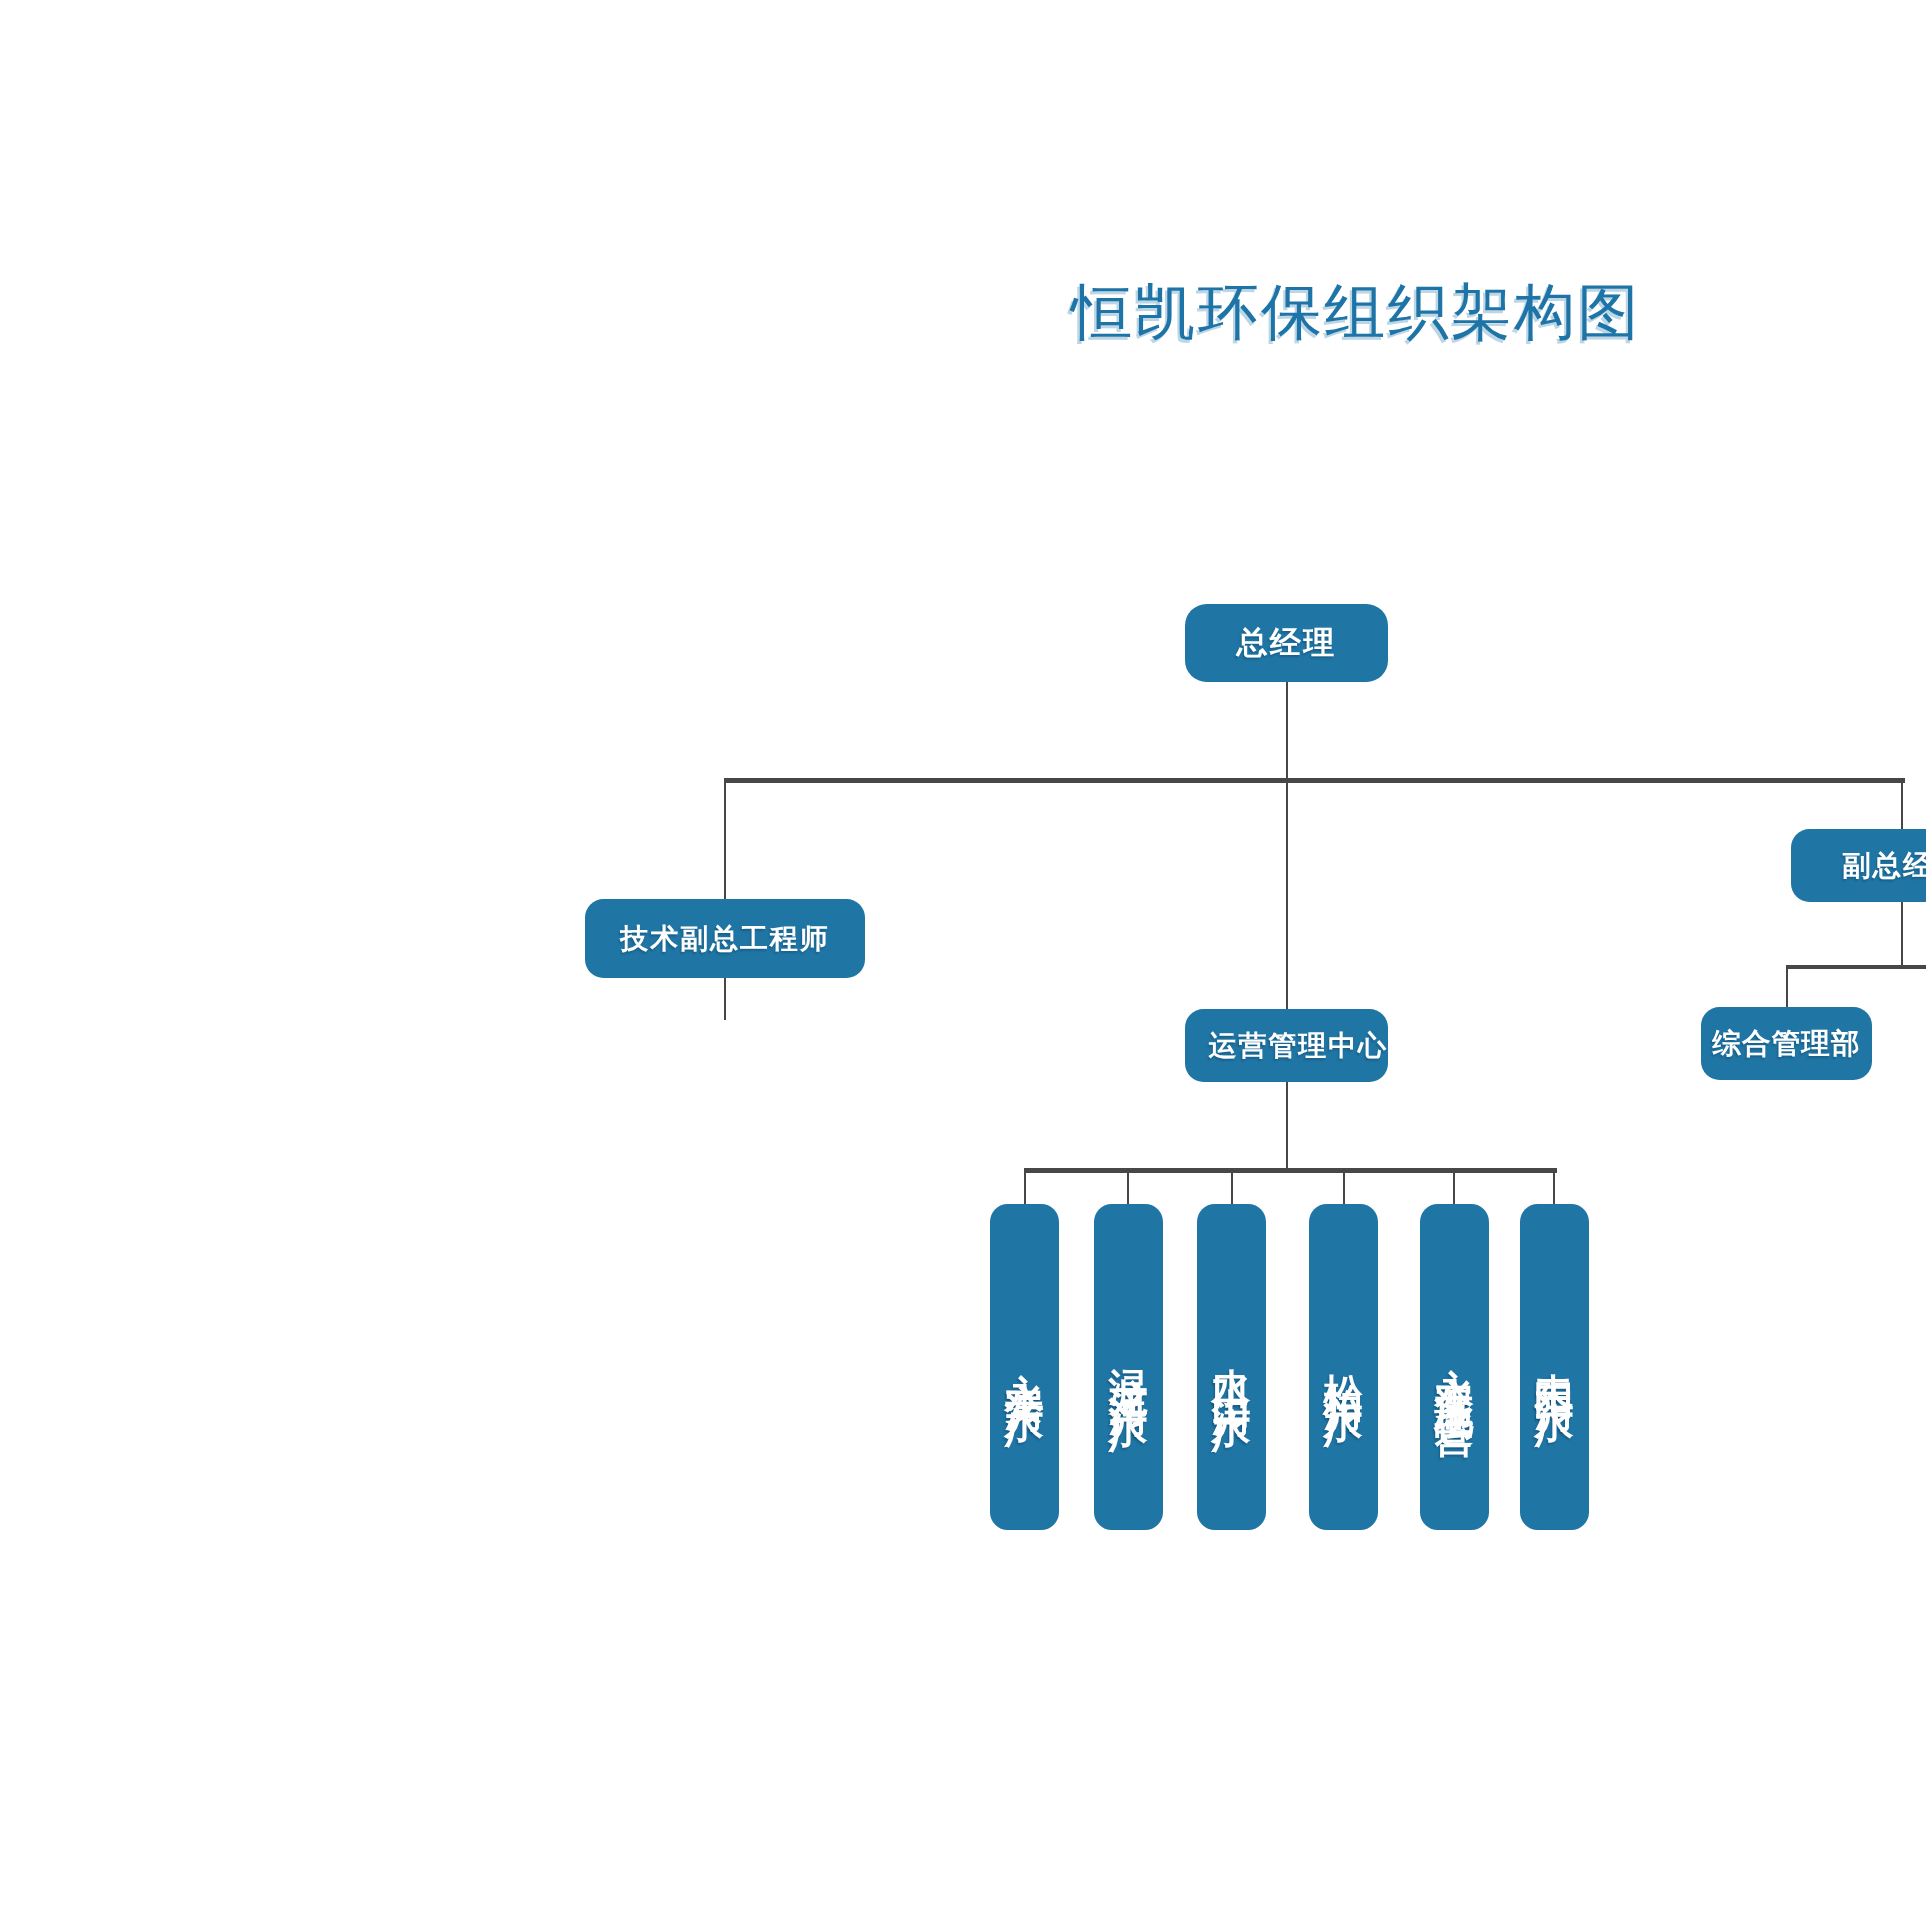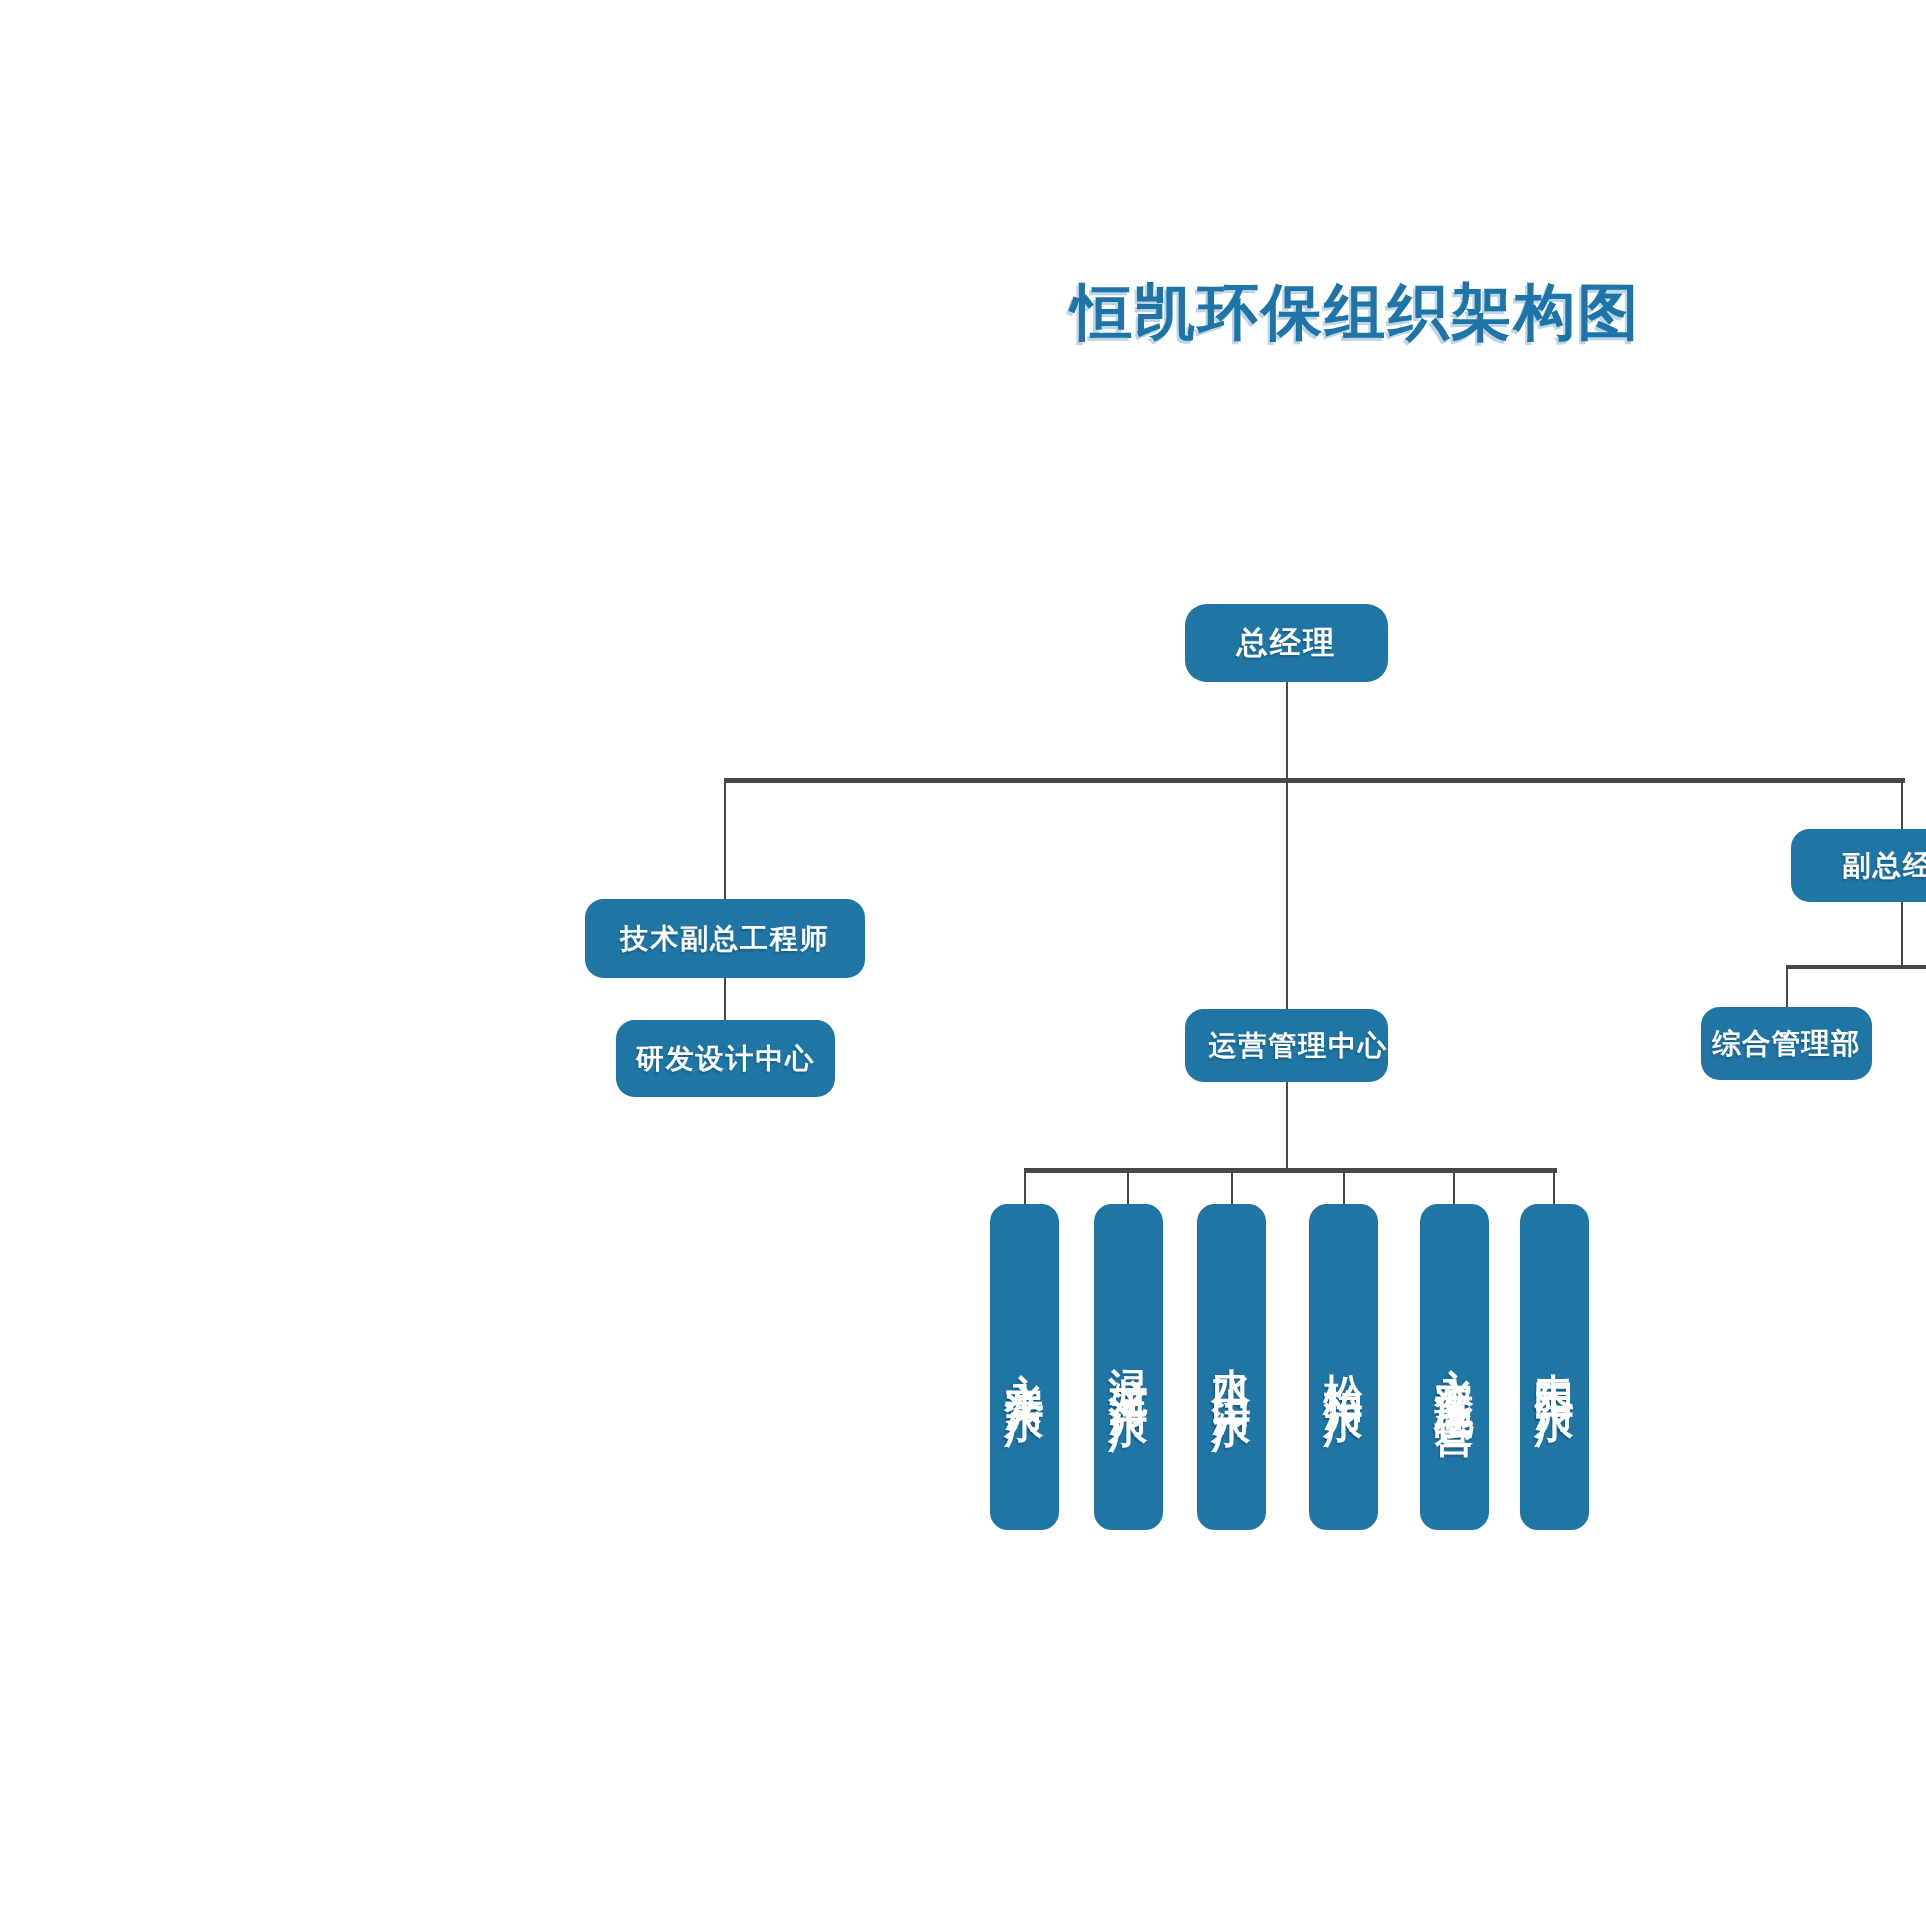--- a/index.html
+++ b/index.html
@@ -9,21 +9,21 @@
     --title:#1e74a6;
   }
   html,body{margin:0;padding:0;background:#ffffff;}
   body{
     width:2620px;height:2038px;position:relative;overflow:hidden;
     font-family:"Liberation Sans","DejaVu Sans",sans-serif;
   }
   .canvas{position:absolute;left:0;top:0;width:2620px;height:2038px;}
   .page-title{
     position:absolute;left:971px;top:280px;width:770px;
-    text-align:center;font-size:61px;font-weight:bold;line-height:1.05;
+    text-align:center;font-size:61px;font-weight:normal;line-height:1.05;
     color:var(--title);letter-spacing:2.3px;
     text-shadow:-2.3px 2.7px 0 #bcd6e6;
     white-space:nowrap;
   }
   .node{
     position:absolute;
     background:var(--node-fill);
     color:var(--node-text);
     border-radius:18.5px;
     display:flex;align-items:center;justify-content:center;
@@ -81,23 +81,20 @@
   </div>
 
   <div class="node node-h" style="left:585px;top:899px;width:280px;height:79px;">
     <span class="lbl">技术副总工程师</span>
   </div>
 
   <div class="node node-dep" style="left:1791px;top:829px;width:224px;height:73px;">
     <span class="lbl">副总经理</span>
   </div>
 
-  <div class="node node-h" style="left:616px;top:1020px;width:219px;height:77px;">
-    <span class="lbl">研发设计中心</span>
-  </div>
 
   <div class="node node-h" style="left:1185px;top:1009px;width:203px;height:73px;justify-content:flex-end;">
     <span class="lbl">运营管理中心</span>
   </div>
 
   <div class="node node-sm" style="left:1701px;top:1007px;width:171px;height:73px;">
     <span class="lbl">综合管理部</span>
   </div>
 
   <div class="vnode" style="left:990px;top:1204px;">

